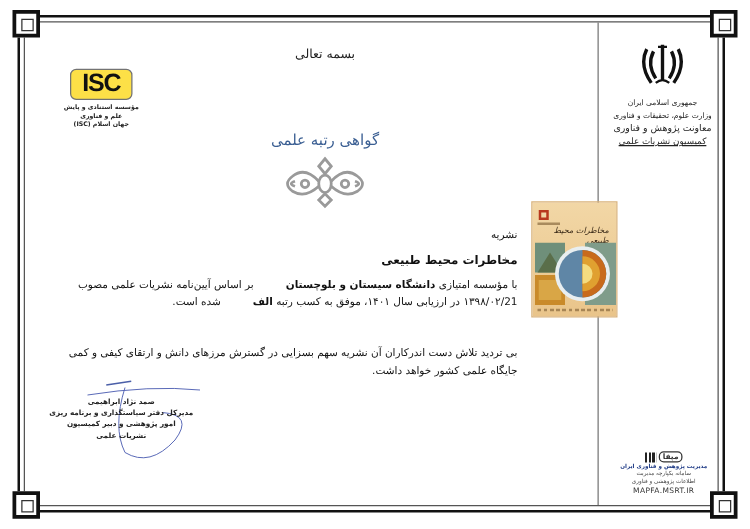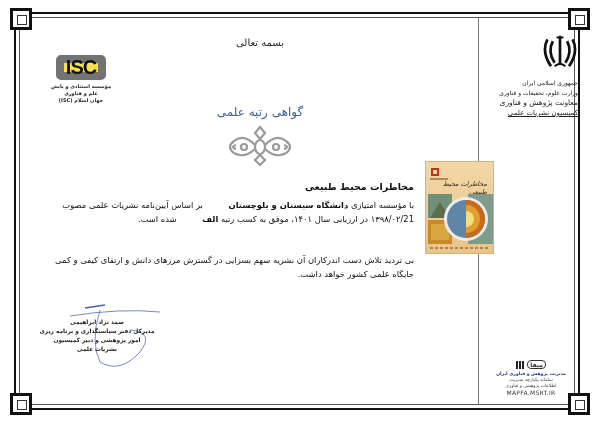--- a/index.html
+++ b/index.html
@@ -12,38 +12,38 @@
   .corner { position:absolute; width:22px; height:22px; border:3px solid #111; background:#fff; box-sizing:border-box; }
   .corner.tl { left:10px; top:8px; }
   .corner.tr { right:10px; top:8px; }
   .corner.bl { left:10px; bottom:8px; }
   .corner.br { right:10px; bottom:8px; }
   .corner::after { content:""; position:absolute; left:4px; top:4px; width:8px; height:8px; border:1px solid #333; }
 
   .divider { position:absolute; left:478px; top:18px; width:1px; height:386px; background:#777; }
 
   
-  .emblem-col { position:absolute; left:482px; top:24px; width:96px; direction:rtl; }
+  .emblem-col { position:absolute; left:482px; top:24px; width:96px; text-align:center; direction:rtl; }
   .emblem { width:36px; height:38px; margin:8px auto 4px; }
   .emblem-line { font-family:"DejaVu Serif", serif; font-size:6px; line-height:10px; color:#222; }
   .emblem-line.big { font-size:7.5px; }
   .emblem-line.sans { font-family:"DejaVu Sans", sans-serif; font-size:7px;text-decoration:underline; }
 
   
   .mapfa { position:absolute; left:496px; top:352px; width:70px; text-align:center; direction:rtl; }
   .mapfa-logo { display:inline-flex; align-items:center; gap:2px; }
   .mapfa-bars { width:9px; height:8px; background:repeating-linear-gradient(90deg,#222 0 2px,#fff 2px 3px); }
   .mapfa-box { font-size:6px; font-weight:bold; border:1px solid #333; border-radius:4px; padding:0 2px; color:#333; }
   .mapfa-line { font-size:4.5px; line-height:6px; color:#444; }
   .mapfa-line.blue { color:#1f3b86; font-weight:bold; }
   .mapfa-url { font-size:6px; color:#333; letter-spacing:0.3px; direction:ltr; }
 
   
   .isc { position:absolute; left:46px; top:55px; width:70px; text-align:center; }
-  .isc-box { width:50px; height:25px; margin:0 auto; background:#fde047; border:8px solid #737373; border-radius:5px; box-sizing:border-box; display:flex; align-items:center; justify-content:center; }
+  .isc-box { width:50px; height:25px; margin:0 auto; background:#fde047; border:1px solid #737373; border-radius:5px; box-sizing:border-box; display:flex; align-items:center; justify-content:center; }
   .isc-box span { font-family:"Liberation Sans", sans-serif; font-weight:900; font-size:20px; color:#111; letter-spacing:-1px; }
   .isc-cap { direction:rtl; font-size:5px; line-height:7px; font-weight:bold; color:#222; margin-top:3px; }
 
   .basmala { position:absolute; left:236px; top:37px; font-family:"DejaVu Serif", serif; font-size:10px; color:#222; direction:rtl; }
   .title { position:absolute; left:205px; top:105px; width:110px; text-align:center; color:#3b5f93; font-size:12px; direction:rtl; }
   .ornament { position:absolute; left:222px; top:125px; width:76px; height:42px; }
 
   
   .body { position:absolute; left:34px; top:180px; width:380px; direction:rtl; text-align:right; font-size:8.4px; line-height:14px; color:#111; }
   .label { margin-bottom:8px; }
@@ -112,20 +112,21 @@
       <path d="M33 20 Q22 8 12 16 Q4 22 12 28 Q22 34 33 24"></path>
       <path d="M43 20 Q54 8 64 16 Q72 22 64 28 Q54 34 43 24"></path>
       <path d="M14 20 Q8 22 14 24"></path>
       <path d="M62 20 Q68 22 62 24"></path>
       <circle cx="22" cy="22" r="3"></circle>
       <circle cx="54" cy="22" r="3"></circle>
     </g>
   </svg>
 
   <div class="body">
+    <div class="label">نشریه</div>
     <div class="journal">مخاطرات محیط طبیعی</div>
     <div>
       <span>با مؤسسه امتیازی</span>
       <span class="b">دانشگاه سیستان و بلوچستان</span>
       <span>بر اساس آیین‌نامه نشریات علمی مصوب</span>
       <span>۱۳۹۸/۰۲/21</span>
       <span>در ارزیابی سال ۱۴۰۱، موفق به کسب رتبه</span>
       <span class="b">الف</span>
       <span>شده است.</span>
     </div>

